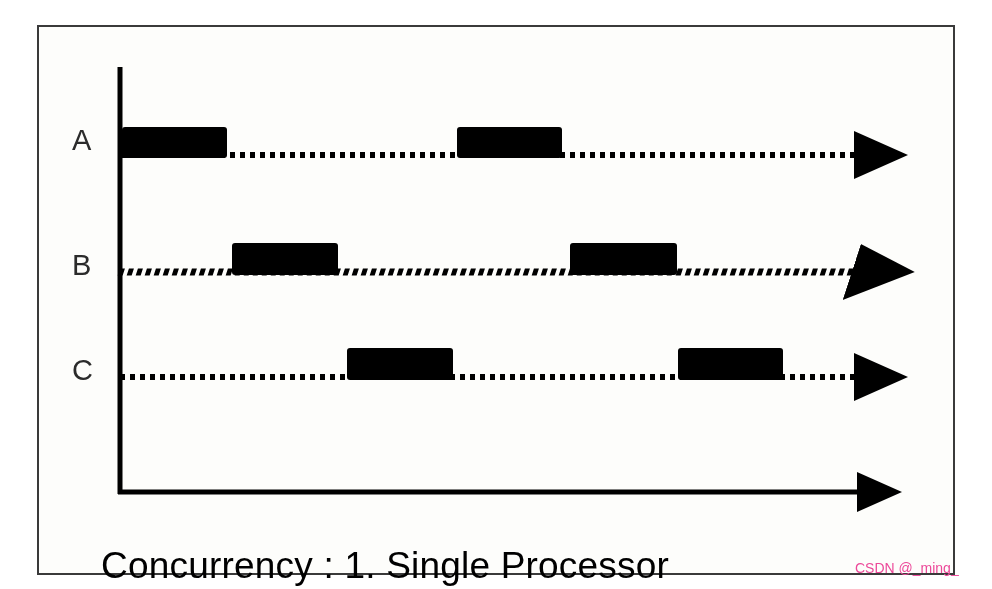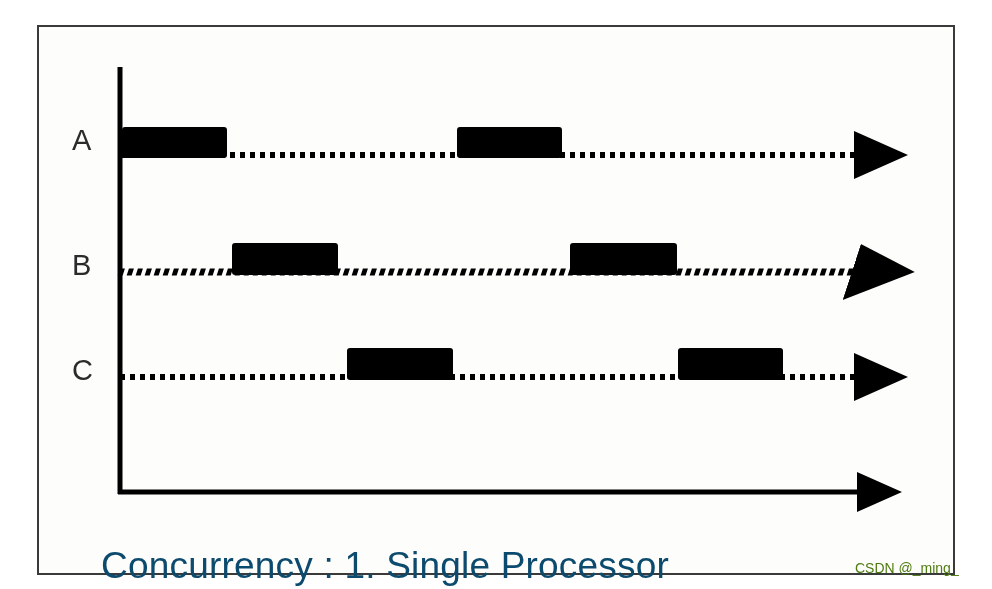--- a/index.html
+++ b/index.html
@@ -37,31 +37,31 @@
     font-family: "Liberation Sans", sans-serif;
     letter-spacing: 0.5px;
     line-height: 1;
     user-select: none;
   }
   #caption {
     position: absolute;
     left: 62px;
     top: 518px;
     font-size: 37px;
-    color: #0c4a6e;
+    color: #000000;
     font-family: "Liberation Sans", sans-serif;
     letter-spacing: 0.2px;
     white-space: nowrap;
   }
   #watermark {
     position: absolute;
     left: 855px;
     top: 560px;
     font-size: 14px;
-    color: #4d7c0f;
+    color: #ec4899;
     font-family: "Liberation Sans", sans-serif;
     white-space: nowrap;
     user-select: none;
   }
 </style>
 </head>
 <body>
 
 <div id="canvas">
 

